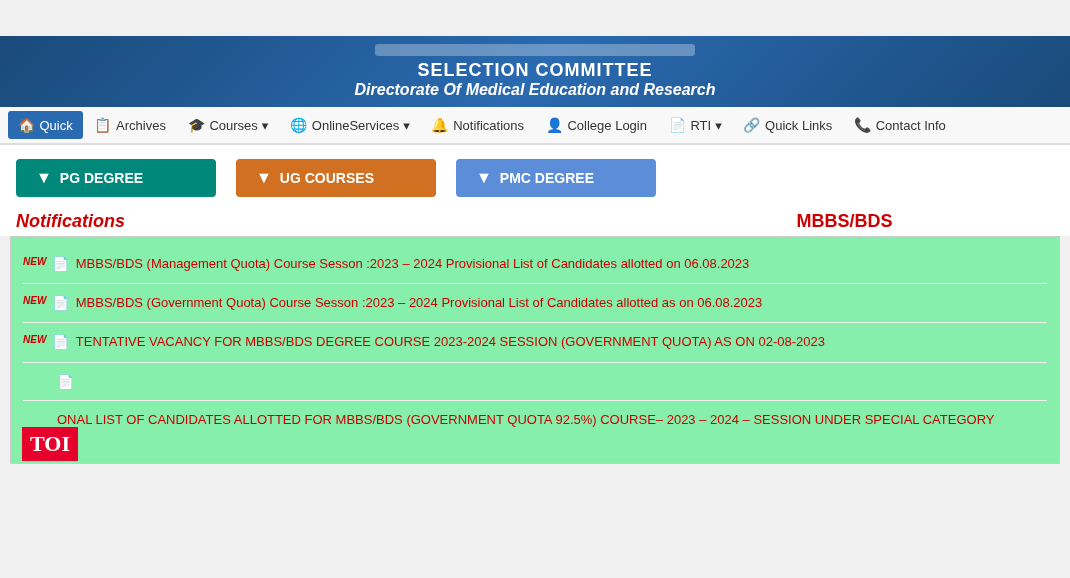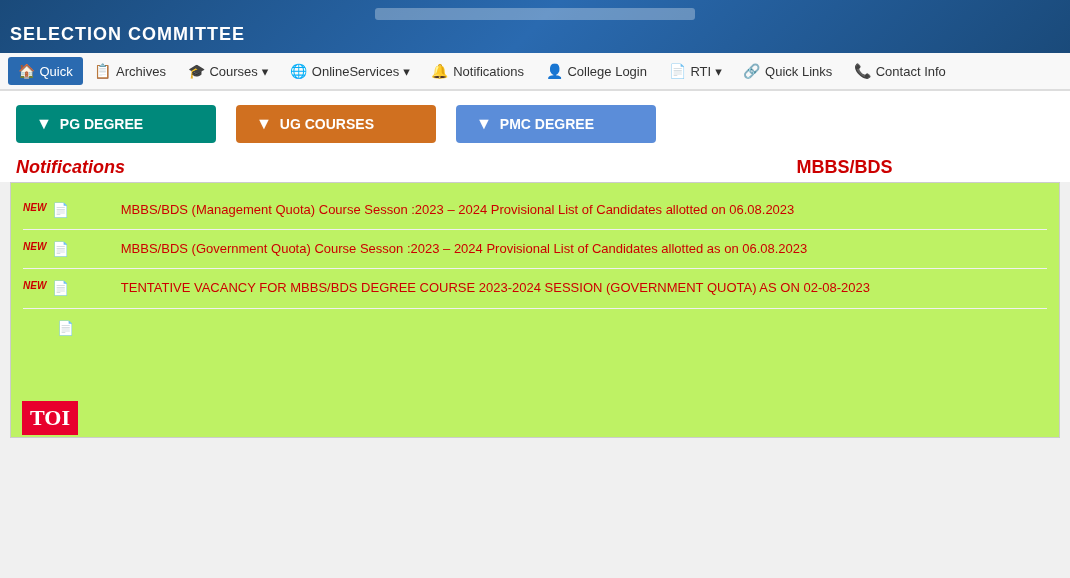--- a/index.html
+++ b/index.html
@@ -2,21 +2,23 @@
 <html><head>
   <meta charset="utf-8">
   <style>
     * { margin: 0; padding: 0; box-sizing: border-box; }
     body { font-family: Arial, sans-serif; background: #f0f0f0; width: 1070px; height: 578px; overflow: hidden; }
 
     
     .header-top {
       background: linear-gradient(135deg, #1a4a7a 0%, #2a6ab0 50%, #1a4a7a 100%);
       padding: 8px 10px;
-      color: white;
+      text-align: center;
+      color: white;
+      margin-top: 36px;
     }
     .header-top .blurred-line {
       background: rgba(255,255,255,0.3);
       height: 12px;
       width: 320px;
       margin: 0 auto 4px;
       border-radius: 3px;
     }
     .header-title {
       font-size: 18px;
@@ -98,25 +100,25 @@
       color: #cc0000;
       font-size: 18px;
       font-weight: bold;
       flex: 1;
       text-align: center;
       margin-left: 200px;
     }
 
     
     .notifications-panel {
-      background: #bef264;
+      background: #86efac;
       border: 1px solid #ccc;
       margin: 0 10px;
       padding: 8px 12px;
-      height: 256px;
+      height: 228px;
       overflow: hidden;
     }
     .notif-item {
       display: flex;
       align-items: flex-start;
       padding: 10px 0;
       border-bottom: 1px solid #f0f0f0;
       gap: 6px;
       font-size: 13px;
     }
@@ -133,21 +135,20 @@
       color: #cc0000;
       font-size: 14px;
       flex-shrink: 0;
       margin-top: 1px;
     }
     .notif-link {
       color: #cc0000;
       text-decoration: none;
       line-height: 1.4;
       cursor: pointer;
-      margin-left: 45px;
     }
 
     
     .toi-watermark {
       position: absolute;
       bottom: 50px;
       left: 10px;
       background: #e8002d;
       color: white;
       font-size: 22px;
@@ -157,20 +158,21 @@
       z-index: 10;
     }
   </style>
 </head>
 <body>
 
 <div>
   <div class="header-top">
     <div class="blurred-line"></div>
     <div class="header-title">SELECTION COMMITTEE</div>
+    <div class="header-subtitle">Directorate Of Medical Education and Research</div>
   </div>
 </div>
 
 <nav class="navbar">
   <div class="nav-item active">
     <span class="nav-icon">🏠</span>
     <span>Quick</span>
   </div>
   <div class="nav-item">
     <span class="nav-icon">📋</span>
@@ -244,16 +246,20 @@
       </div>
       <div class="notif-item">
         <span class="new-badge"><em>NEW</em></span>
         <span class="pdf-icon">📄</span>
         <a class="notif-link">TENTATIVE VACANCY FOR MBBS/BDS DEGREE COURSE 2023-2024 SESSION (GOVERNMENT QUOTA) AS ON 02-08-2023</a>
       </div>
       <div class="notif-item">
         <span style="min-width:28px;"></span>
         <span class="pdf-icon">📄</span>
       </div>
+      <div class="notif-item">
+        <span style="min-width:28px;"></span>
+        <a class="notif-link">ONAL LIST OF CANDIDATES ALLOTTED FOR MBBS/BDS (GOVERNMENT QUOTA 92.5%) COURSE– 2023 – 2024 – SESSION UNDER SPECIAL CATEGORY</a>
+      </div>
     </div>
 
   <div class="toi-watermark" style="position:absolute; bottom:2px; left:11px;">TOI</div>
 </div>
 
 </body></html>

